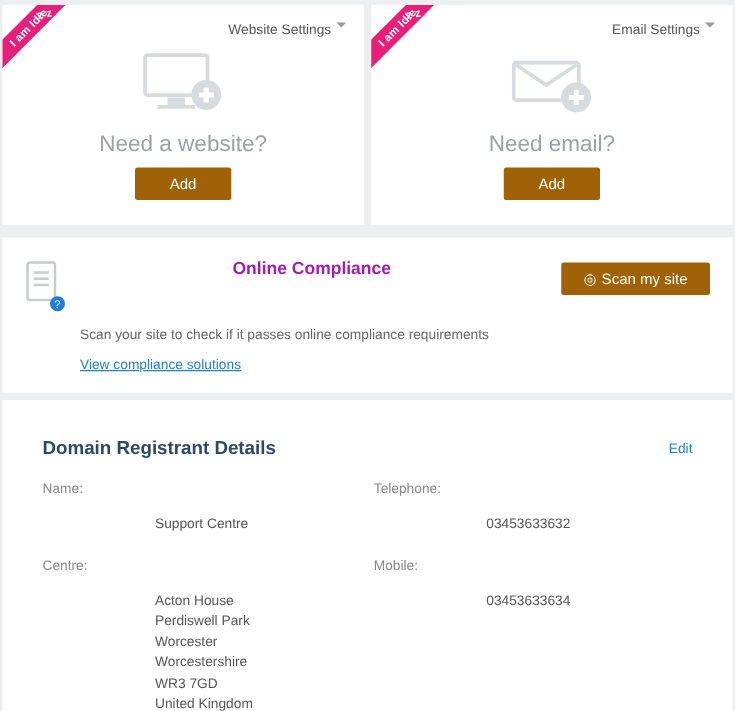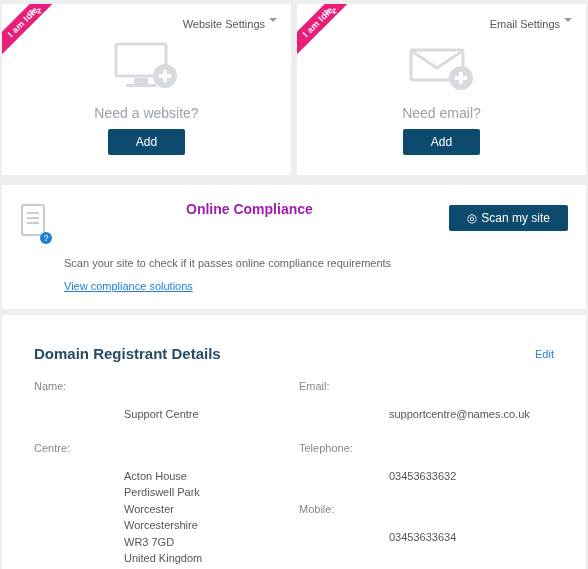--- a/index.html
+++ b/index.html
@@ -55,23 +55,23 @@
     letter-spacing: .3px;
   }
   .idle-zz {
     position:absolute;
     top:2px; left:28px;
     color:#fff; font-size:9px; font-weight:700;
     transform: rotate(-10deg);
     z-index:2;
   }
   .big-icon { color:#d7dbdf; margin:4px 0 8px 0; }
-  .prompt-text { color:#9aa1a9; font-size:14px; margin-bottom:8px; }
+  .prompt-text { color:#9aa1a9; font-size:18px; margin-bottom:8px; }
   .btn {
-    background:#0c4a6e;
+    background:#a16207;
     color:#fff;
     border:none;
     padding:6px 28px;
     font-size:12px;
     border-radius:2px;
     cursor:pointer;
   }
   .btn-wide { padding:6px 18px; }
   .panel {
     background:#fff;
@@ -211,24 +211,20 @@
         <span class="val" style="white-space:pre-line">Acton House
 Perdiswell Park
 Worcester
 Worcestershire
 WR3 7GD
 United Kingdom</span>
       </div>
     </div>
     <div class="reg-col">
       <div class="fld">
-        <span class="lbl">Email:</span>
-        <span class="val">supportcentre@names.co.uk</span>
-      </div>
-      <div class="fld">
         <span class="lbl">Telephone:</span>
         <span class="val">03453633632</span>
       </div>
       <div class="fld">
         <span class="lbl">Mobile:</span>
         <span class="val">03453633634</span>
       </div>
     </div>
   </div>
 </div>

